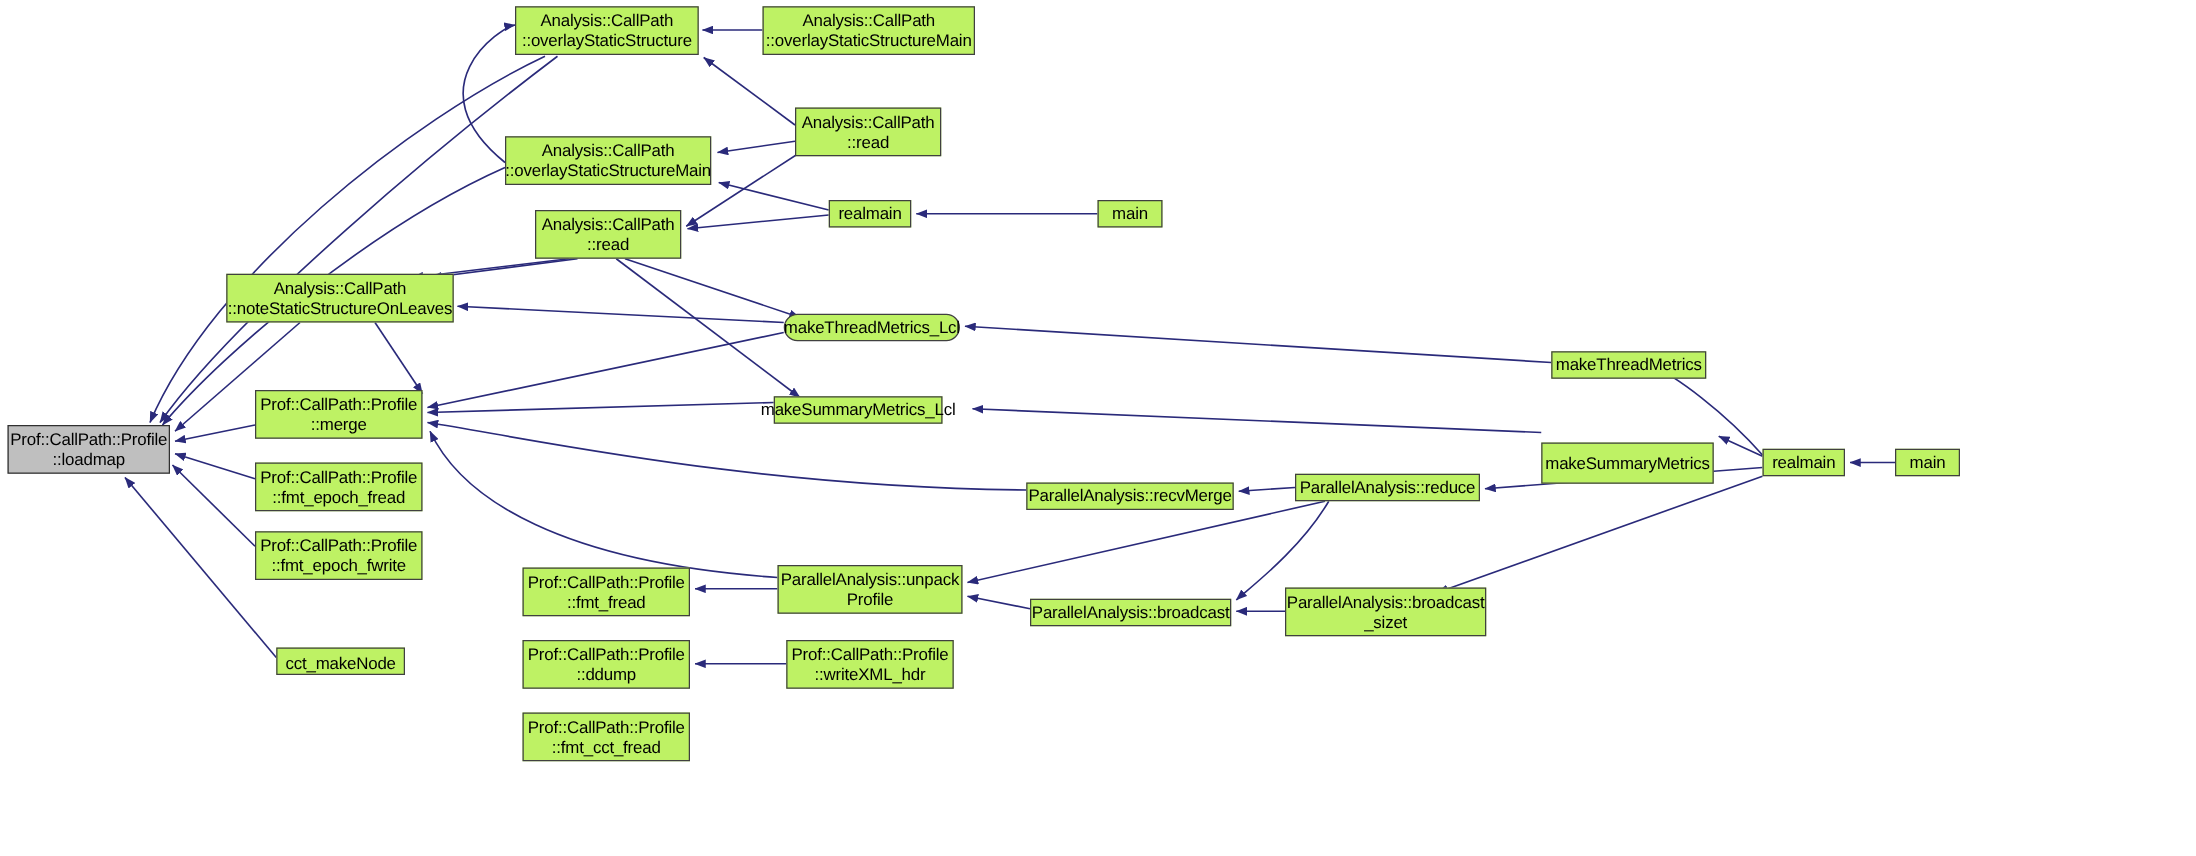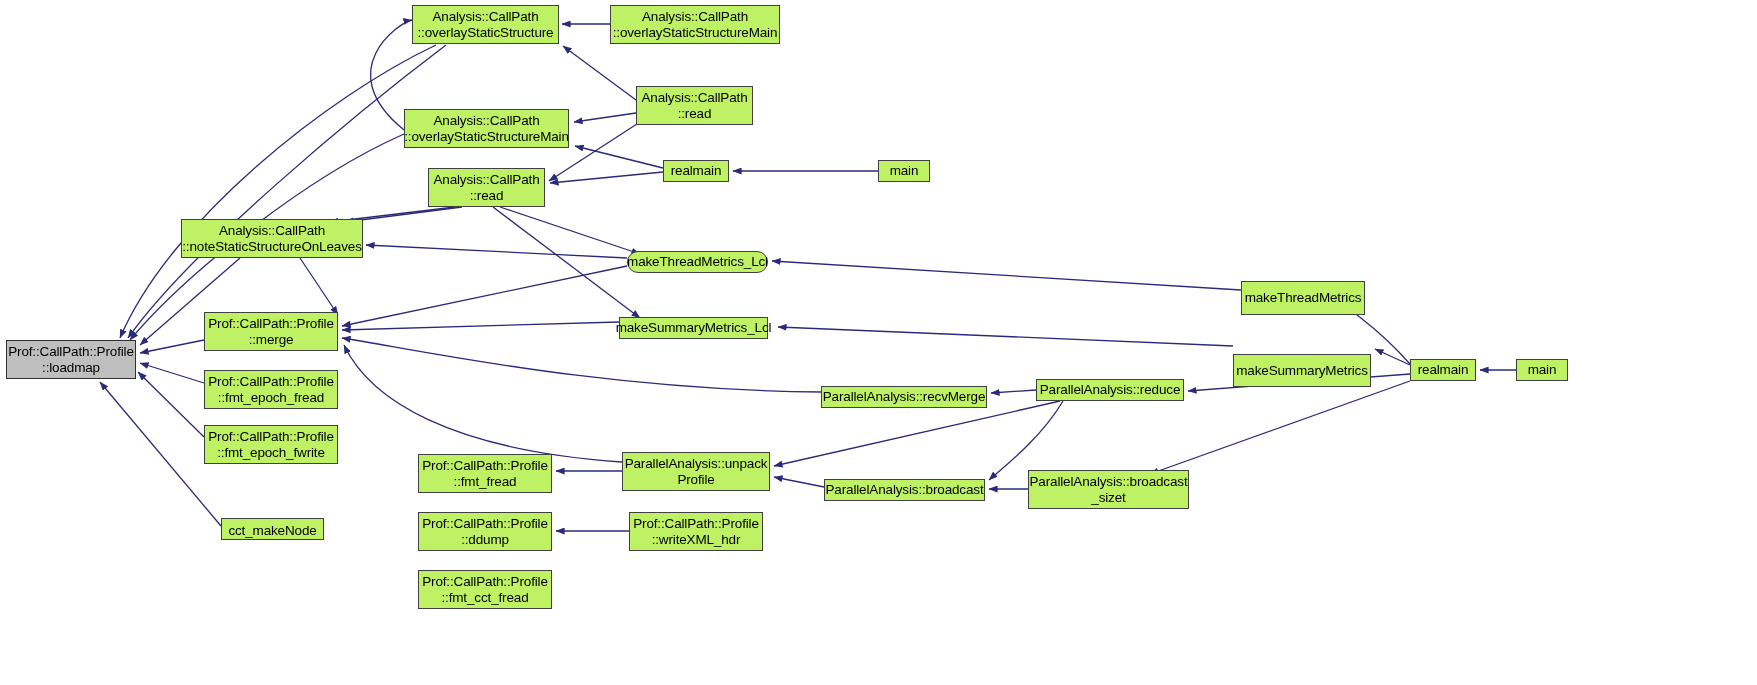--- a/index.html
+++ b/index.html
@@ -115,21 +115,21 @@
       <div class="node" style="left: 636px; top: 86px; width: 117px; height: 39px;">
         <span class="lbl">Analysis::CallPath
 ::read</span>
       </div>
       <div class="node" style="left: 663px; top: 160px; width: 66px; height: 22px;">
         <span class="lbl">realmain</span>
       </div>
       <div class="node" style="left: 627px; top: 251px; width: 141px; height: 22px; border-radius: 11px;">
         <span class="lbl">makeThreadMetrics_Lcl</span>
       </div>
-      <div class="node" style="left: 619px; top: 317px; width: 149px; height: 22px;">
+      <div class="node" style="left: 619px; top: 317px; width: 135px; height: 22px;">
         <span class="lbl">makeSummaryMetrics_Lcl</span>
       </div>
       <div class="node" style="left: 622px; top: 452px; width: 148px; height: 39px;">
         <span class="lbl">ParallelAnalysis::unpack
 Profile</span>
       </div>
       <div class="node" style="left: 629px; top: 512px; width: 134px; height: 39px;">
         <span class="lbl">Prof::CallPath::Profile
 ::writeXML_hdr</span>
       </div>
@@ -146,21 +146,21 @@
       <div class="node" style="left: 824px; top: 479px; width: 161px; height: 22px;">
         <span class="lbl">ParallelAnalysis::broadcast</span>
       </div>
       <div class="node" style="left: 1036px; top: 379px; width: 148px; height: 22px;">
         <span class="lbl">ParallelAnalysis::reduce</span>
       </div>
       <div class="node" style="left: 1028px; top: 470px; width: 161px; height: 39px;">
         <span class="lbl">ParallelAnalysis::broadcast
 _sizet</span>
       </div>
-      <div class="node" style="left: 1241px; top: 281px; width: 124px; height: 34px;">
+      <div class="node" style="left: 1241px; top: 281px; width: 124px; height: 22px;">
         <span class="lbl">makeThreadMetrics</span>
       </div>
       <div class="node" style="left: 1233px; top: 354px; width: 138px; height: 33px;">
         <span class="lbl">makeSummaryMetrics</span>
       </div>
       <div class="node" style="left: 1410px; top: 359px; width: 66px; height: 22px;">
         <span class="lbl">realmain</span>
       </div>
       <div class="node" style="left: 1516px; top: 359px; width: 52px; height: 22px;">
         <span class="lbl">main</span>

